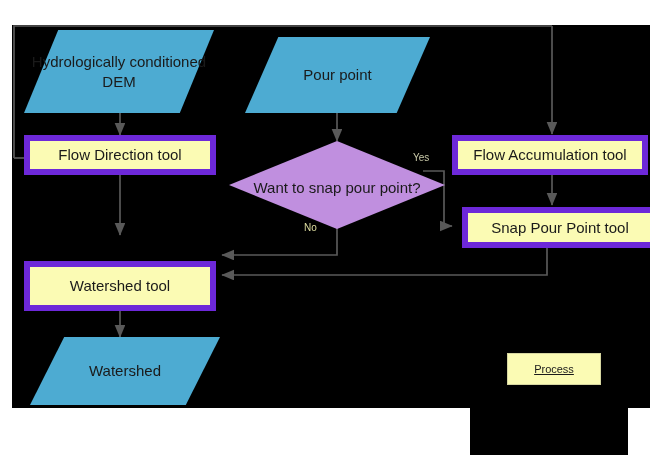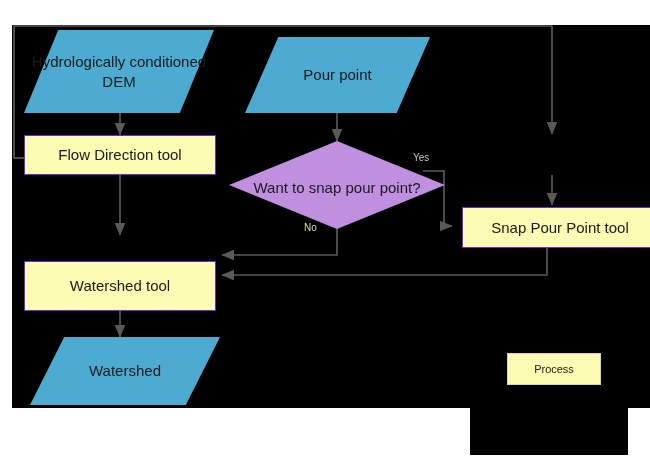--- a/index.html
+++ b/index.html
@@ -27,21 +27,21 @@
   }
 
   
   .wires{position:absolute;left:0;top:0;width:650px;height:471px;}
 
   
   .node{position:absolute;box-sizing:border-box;}
 
   .proc{
     background:#fbfbb4;
-    border:1px solid #6d28d9;
+    border:6px solid #6d28d9;
     color:#1a1a1a;
     display:flex;align-items:center;justify-content:center;
     text-align:center;
     font-size:15px;
     line-height:1.15;
   }
 
   .data-shape{
     position:absolute;
     color:#1a1a1a;
@@ -137,20 +137,23 @@
 
   <div class="data-shape" style="left:245px;top:37px;width:185px;height:76px;">
     <span class="data-bg"></span>
     <span class="data-label">Pour point</span>
   </div>
 
   <div class="node proc" style="left:24px;top:135px;width:192px;height:40px;">
     <span>Flow Direction tool</span>
   </div>
 
+  <div class="node proc" style="left:452px;top:135px;width:196px;height:40px;">
+    <span>Flow Accumulation tool</span>
+  </div>
 
   <div class="dec-shape" style="left:229px;top:141px;width:216px;height:88px;">
     <span class="dec-bg"></span>
     <span class="dec-label">Want to snap pour point?</span>
   </div>
 
   <div class="node proc" style="left:452px;top:207px;width:196px;height:41px;margin-left:10px;">
     <span>Snap Pour Point tool</span>
   </div>
 
@@ -161,18 +164,18 @@
   <div class="data-shape" style="left:30px;top:337px;width:190px;height:68px;">
     <span class="data-bg"></span>
     <span class="data-label">Watershed</span>
   </div>
 
   <div class="branch-label yes" style="left:413px;top:152px;">Yes</div>
   <div class="branch-label no" style="left:304px;top:222px;text-align:right;">No</div>
 
 
   <div class="legend-item proc legend-text" style="left:507px;top:353px;width:92px;height:30px;border:1px solid #d6d6a0;
-              display:flex;justify-content:center;">
+              display:flex;justify-content:center;text-decoration:underline;">
     <span>Process</span>
   </div>
 
 
 </div>
 
 </body></html>

